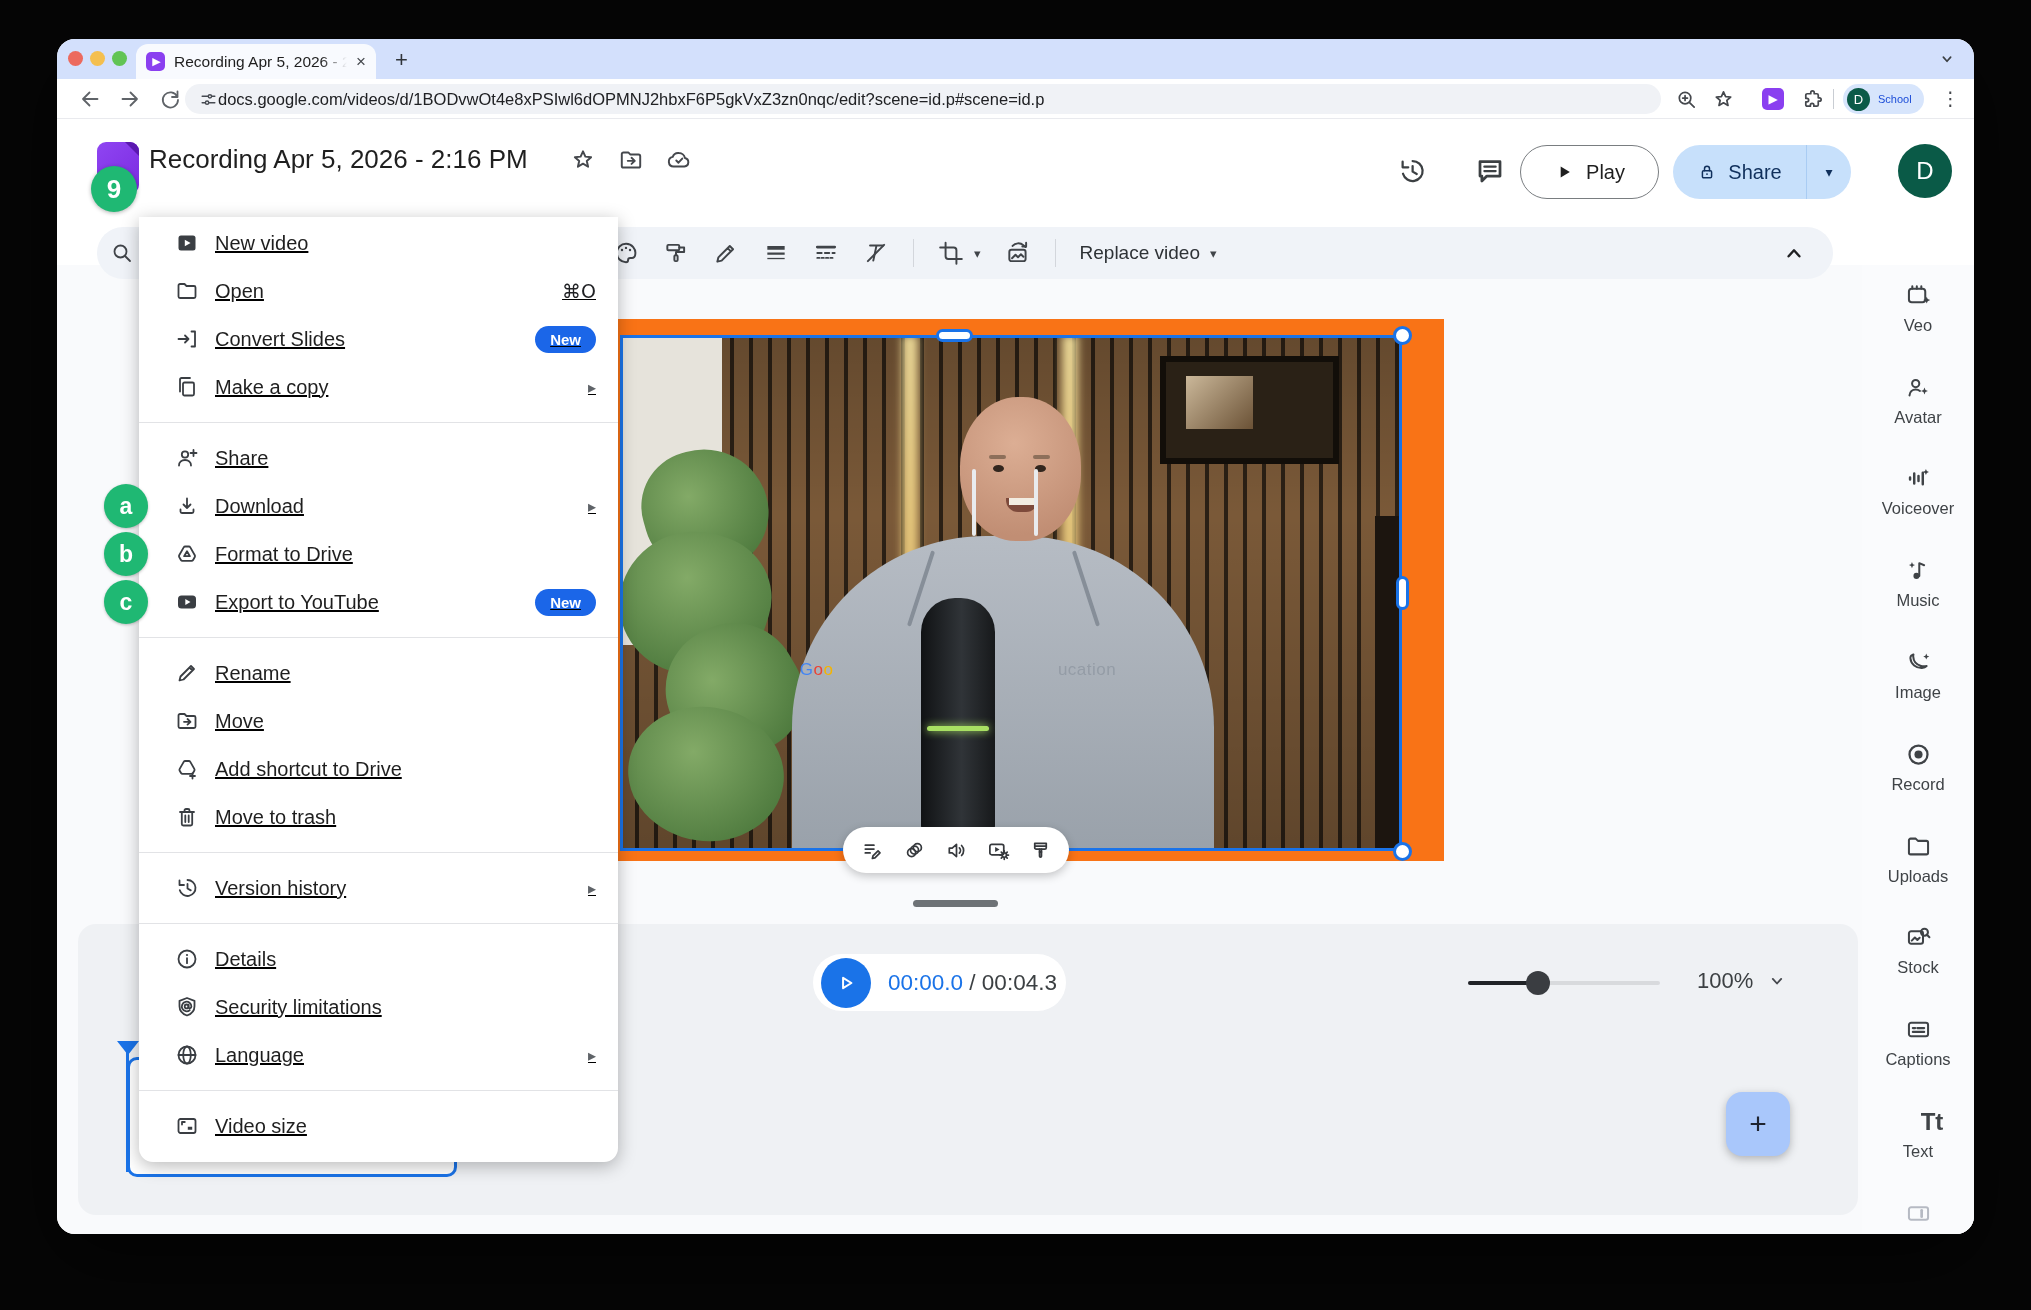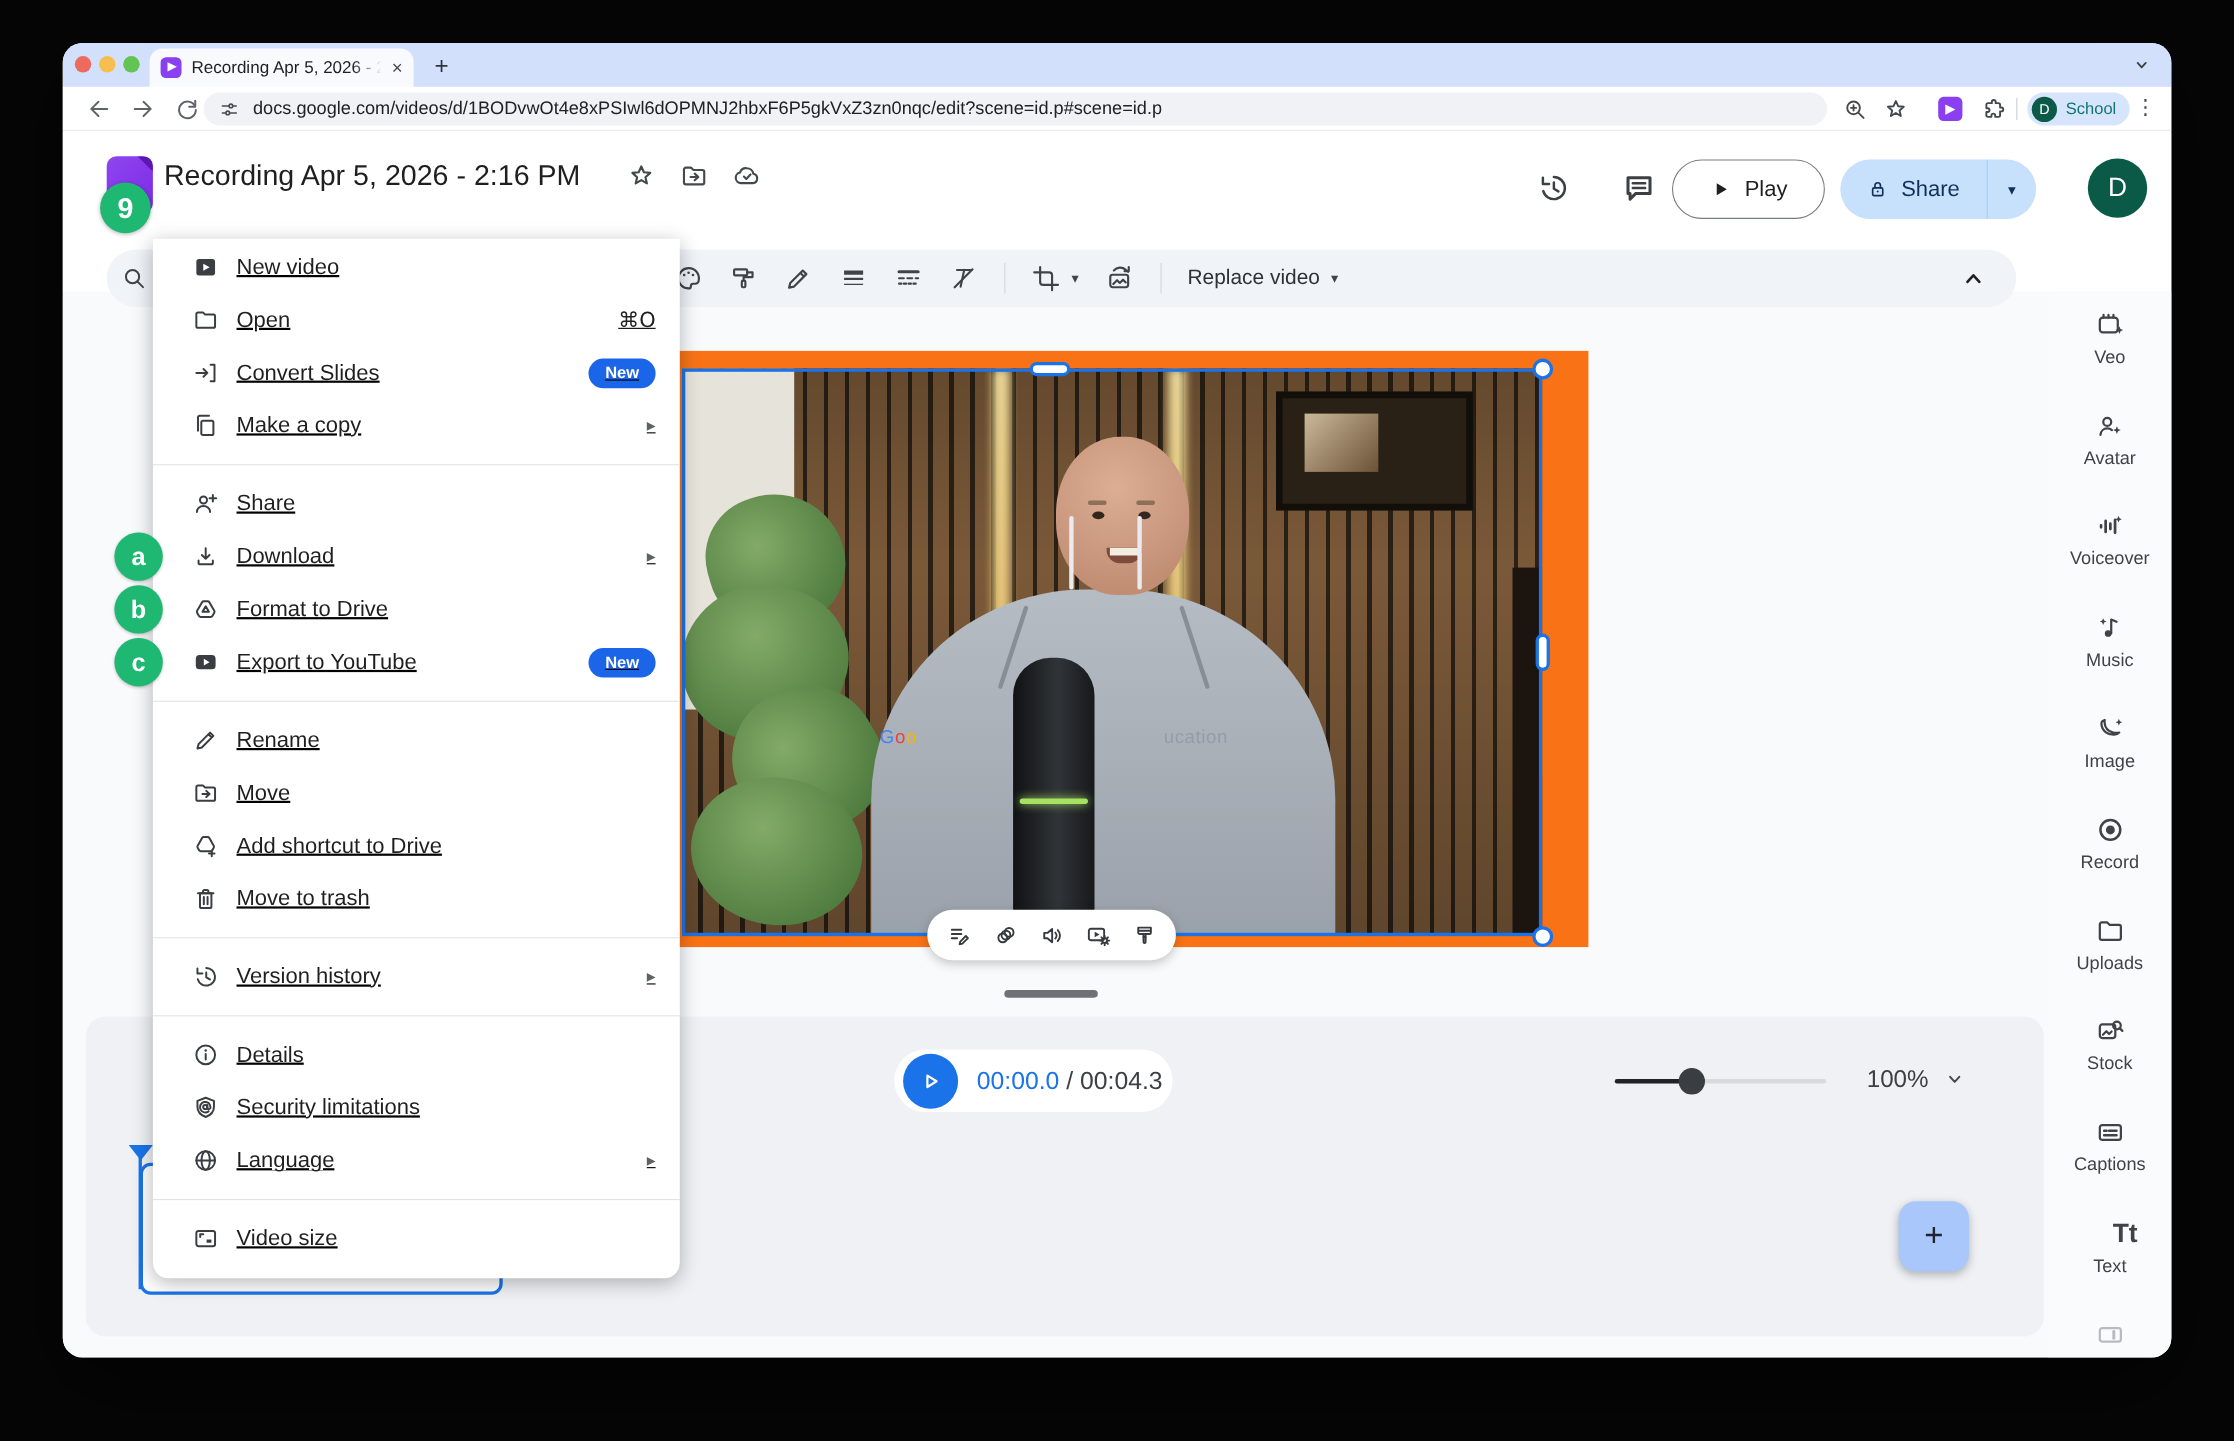--- a/index.html
+++ b/index.html
@@ -18,32 +18,32 @@
   .tab-fav span { color:#fff; font-size:11px; line-height:1; transform:translateX(1px); }
   .tab-title { font-size:15.5px; color:#1F1F1F; white-space:nowrap; overflow:hidden; flex:1 1 auto;
     -webkit-mask-image:linear-gradient(90deg,#000 85%,transparent); mask-image:linear-gradient(90deg,#000 85%,transparent); }
   .tab-close { font-size:17px; color:#45484D; flex:0 0 auto; cursor:default; }
   .newtab { position:absolute; left:338px; top:8px; font-size:22px; color:#30343A; }
   .strip-chev { position:absolute; right:16px; top:9px; width:22px; height:22px; color:#3C4043; }
 
   .chromebar { position:absolute; left:0; top:40px; width:100%; height:40px; background:#fff; border-bottom:1px solid #E9EAEE; }
   .nav-ic { position:absolute; top:8px; width:24px; height:24px; color:#5F6368; }
   .urlpill { position:absolute; left:128px; top:5px; width:1476px; height:30px; background:#F0F2F6; border-radius:15px;
-    display:flex; align-items:center; padding:0 14px; gap:12px; }
+    display:flex; align-items:center; padding:0 14px; }
   .urlpill .ic { width:19px; height:19px; color:#474B52; flex:0 0 auto; }
   .url-text { font-size:16.5px; color:#202124; white-space:nowrap; overflow:hidden; }
   .bar-ic { position:absolute; top:9px; width:23px; height:23px; color:#45484D; }
   .ext-play { position:absolute; top:9px; width:22px; height:22px; border-radius:5px; background:#8A3FF0; color:#fff;
     display:flex; align-items:center; justify-content:center; font-size:12px; }
   .bar-div { position:absolute; top:10px; width:1px; height:20px; background:#C9CDD3; }
   .profile-pill { position:absolute; left:1786px; top:5px; height:30px; background:#D7E5FC; border-radius:15px;
     display:flex; align-items:center; padding:0 12px 0 4px; gap:8px; }
   .profile-avatar { width:23px; height:23px; border-radius:50%; background:#0B5A48; color:#fff; font-size:13px;
     display:flex; align-items:center; justify-content:center; }
-  .profile-label { font-size:15px; color:#0f766e; }
+  .profile-label { font-size:11px; color:#1d4ed8; }
   .kebab { position:absolute; left:1884px; top:8px; font-size:19px; color:#45484D; letter-spacing:0; }
 
   
   .appheader { position:absolute; left:0; top:81px; width:100%; height:145px; background:#fff; }
   .appicon { position:absolute; left:40px; top:22px; width:42px; height:52px; border-radius:9px;
     background:linear-gradient(135deg,#8F45F2 0%,#7B2BE0 100%); }
   .appicon:after { content:""; position:absolute; right:0; top:0; border-style:solid; border-width:0 14px 14px 0;
     border-color:transparent #5B18B0 transparent transparent; border-radius:0 9px 0 0; }
   .doc-title { position:absolute; left:92px; top:24px; font-size:26px; color:#1F1F1F; }
   .title-ic { position:absolute; top:27px; width:26px; height:26px; color:#45484D; }

